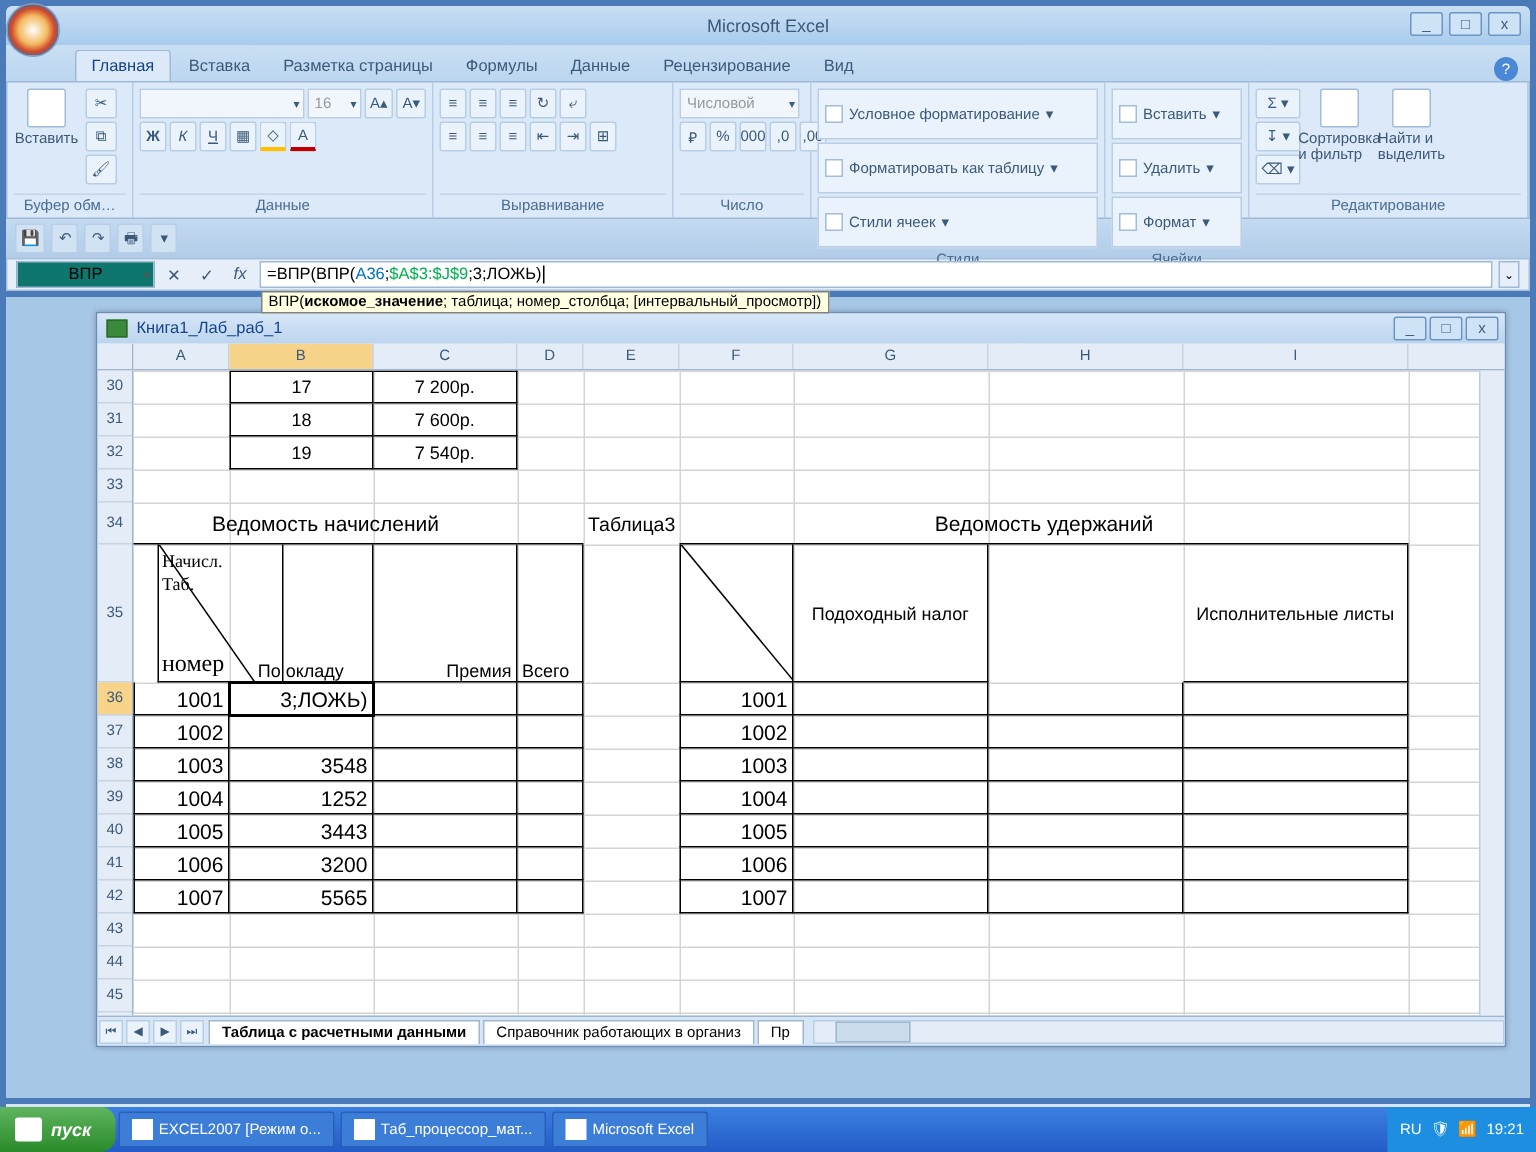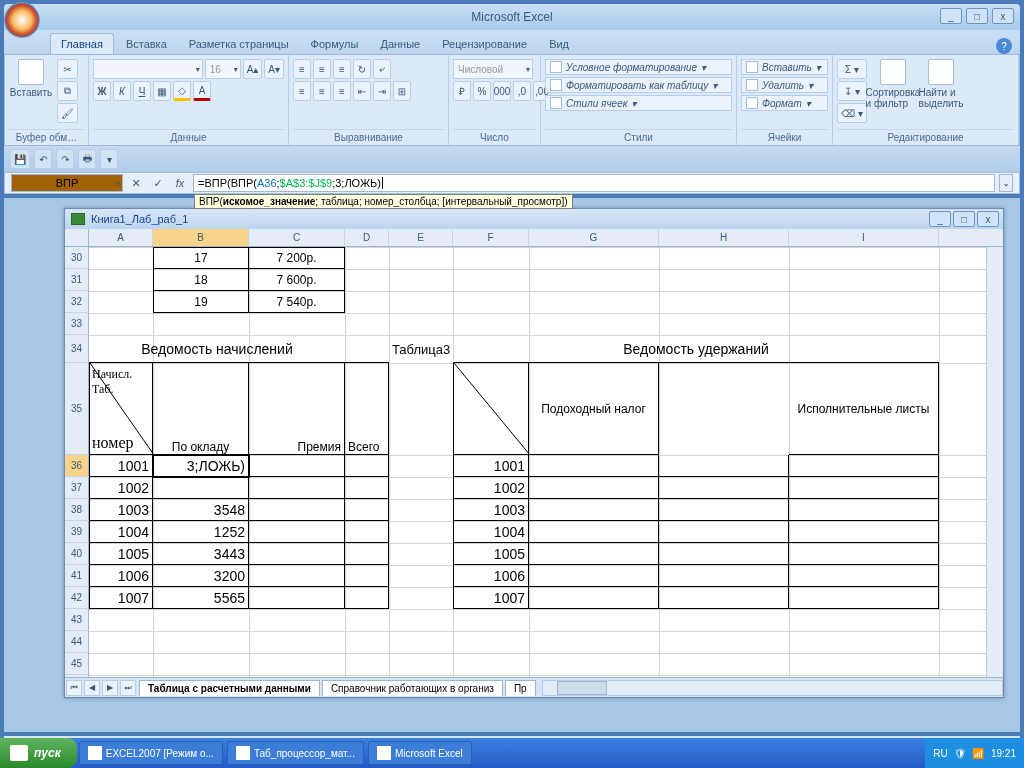--- a/index.html
+++ b/index.html
@@ -21,28 +21,28 @@
 .group { border-right:1px solid #b7cee6; display:flex; flex-direction:column; padding:2px 4px 0 4px; }
 .group-label { text-align:center; font-size:10px; color:#4b6d93; padding:2px 0; margin-top:auto; border-top:1px solid #c2d5ea; }
 .gc { display:flex; flex-direction:row; align-items:flex-start; gap:4px; flex:1; padding-top:2px; }
 .bigbtn { width:44px; display:flex; flex-direction:column; align-items:center; gap:2px; font-size:10px; color:#3b5a7a; }
 .bigbtn .ico { width:26px; height:26px; border:1px solid #a2bdd9; background:#fff; border-radius:2px; }
 .stack { display:flex; flex-direction:column; gap:2px; }
 .row { display:flex; gap:2px; align-items:center; }
 .sbtn { min-width:18px; height:20px; border:1px solid #b7cee6; background:#eaf2fb; border-radius:2px; font-size:10px; color:#3b5a7a; display:flex; align-items:center; justify-content:center; padding:0 3px; }
 .combo { height:20px; border:1px solid #b7cee6; background:#f0f6fc; font-size:10px; color:#999; display:flex; align-items:center; padding:0 14px 0 4px; position:relative; }
 .combo::after { content:"▾"; position:absolute; right:2px; font-size:8px; color:#3b5a7a; }
-.wbtn { height:16px; border:1px solid #b7cee6; background:#eaf2fb; font-size:10px; color:#3b5a7a; display:flex; align-items:center; padding:0 4px; gap:4px;font-style:italic; }
+.wbtn { height:34px; border:1px solid #b7cee6; background:#eaf2fb; font-size:10px; color:#3b5a7a; display:flex; align-items:center; padding:0 4px; gap:4px; }
 .wbtn .sq { width:12px; height:12px; background:#fff; border:1px solid #a2bdd9; }
 
 .qat { height:26px; background:linear-gradient(#c3daf1,#b2cce8); display:flex; align-items:center; padding:0 6px; gap:4px; margin:0 4px; }
 .qat .sbtn { background:#d1e2f3; }
 
 .fbar { height:22px; background:#e5eef9; display:flex; align-items:center; gap:4px; padding:0 6px; margin:0 4px; border:1px solid #a7c1dd; }
-.namebox { width:112px; height:18px; background:#a16207; border:1px solid #9fb9d7; font-size:11px; display:flex; align-items:center; justify-content:center; position:relative; }
+.namebox { width:92px; height:18px; background:#0f766e; border:1px solid #9fb9d7; font-size:11px; display:flex; align-items:center; justify-content:center; position:relative; }
 .namebox::after{content:"▾"; font-size:8px; position:absolute; right:2px; color:#555;}
 .fbtn { width:18px; height:18px; display:flex; align-items:center; justify-content:center; font-size:11px; color:#3b5a7a; }
 .formula-input { flex:1; height:18px; background:#fff; border:1px solid #9fb9d7; font-size:11px; padding:0 4px; display:flex; align-items:center; position:relative; }
 .formula-drop { width:14px; height:18px; border:1px solid #9fb9d7; background:#e5eef9; font-size:8px; display:flex; align-items:center; justify-content:center;}
 .tooltip { position:absolute; top:19px; left:0; background:#ffffe1; border:1px solid #808080; font-size:10px; padding:1px 4px; white-space:nowrap; z-index:10;}
 
 .workspace { margin:4px; background:#a7c7e7; height:534px; position:relative; }
 .workbook { position:absolute; left:60px; top:10px; width:940px; height:490px; background:#fff; border:1px solid #6a8eb8; box-shadow:0 0 4px rgba(0,0,0,.3); display:flex; flex-direction:column; }
 .wb-title { height:20px; background:linear-gradient(#d6e6f7,#bcd5ef); display:flex; align-items:center; padding:0 6px; font-size:11px; color:#15428b; position:relative;}
 .wb-title .ico { width:14px; height:12px; background:#3b8a3b; border:1px solid #2a6a2a; margin-right:6px; }
@@ -329,21 +329,21 @@
           <div class="cell bl br bb bt" style="left: 64px; top: 0px; width: 96px; height: 22px; justify-content: center;">17</div>
           <div class="cell br bb bt" style="left: 160px; top: 0px; width: 96px; height: 22px; justify-content: center;">7 200р.</div>
           <div class="cell bl br bb" style="left: 64px; top: 22px; width: 96px; height: 22px; justify-content: center;">18</div>
           <div class="cell br bb" style="left: 160px; top: 22px; width: 96px; height: 22px; justify-content: center;">7 600р.</div>
           <div class="cell bl br bb" style="left: 64px; top: 44px; width: 96px; height: 22px; justify-content: center;">19</div>
           <div class="cell br bb" style="left: 160px; top: 44px; width: 96px; height: 22px; justify-content: center;">7 540р.</div>
           <div class="cell bb" style="left: 0px; top: 88px; width: 256px; height: 28px; font-size: 14px; text-align: center; justify-content: center;">Ведомость начислений</div>
           <div class="cell bb" style="left: 256px; top: 88px; width: 44px; height: 28px;"></div>
           <div class="cell" style="left: 300px; top: 88px; width: 64px; height: 28px; font-size: 13px;">Таблица3</div>
           <div class="cell bb" style="left: 364px; top: 88px; width: 486px; height: 28px; font-size: 14px; text-align: center; justify-content: center;">Ведомость удержаний</div>
-          <div class="cell bl br bb diag-cell" style="left: 0px; top: 116px; width: 64px; height: 92px;">
+          <div class="cell bl br bb diag-cell" style="left: 16px; top: 116px; width: 84px; height: 92px;">
             <svg width="64" height="92">
               <line x1="0" y1="0" x2="64" y2="92" stroke="#000"></line>
             </svg>
             <div style="position:absolute;top:4px;left:2px;font-size:12px;font-family:'Times New Roman',serif">Начисл.<br>Таб.</div>
             <div style="position:absolute;bottom:2px;left:2px;font-size:16px;font-family:'Times New Roman',serif">номер</div>
           </div>
           <div class="cell br bb" style="left: 64px; top: 116px; width: 96px; height: 92px; justify-content: center; align-items: flex-end;">По окладу</div>
           <div class="cell br bb" style="left: 160px; top: 116px; width: 96px; height: 92px; justify-content: flex-end; align-items: flex-end;">Премия</div>
           <div class="cell br bb" style="left: 256px; top: 116px; width: 44px; height: 92px; align-items: flex-end;">Всего</div>
           <div class="cell bl br bb diag-cell" style="left: 364px; top: 116px; width: 76px; height: 92px;">

